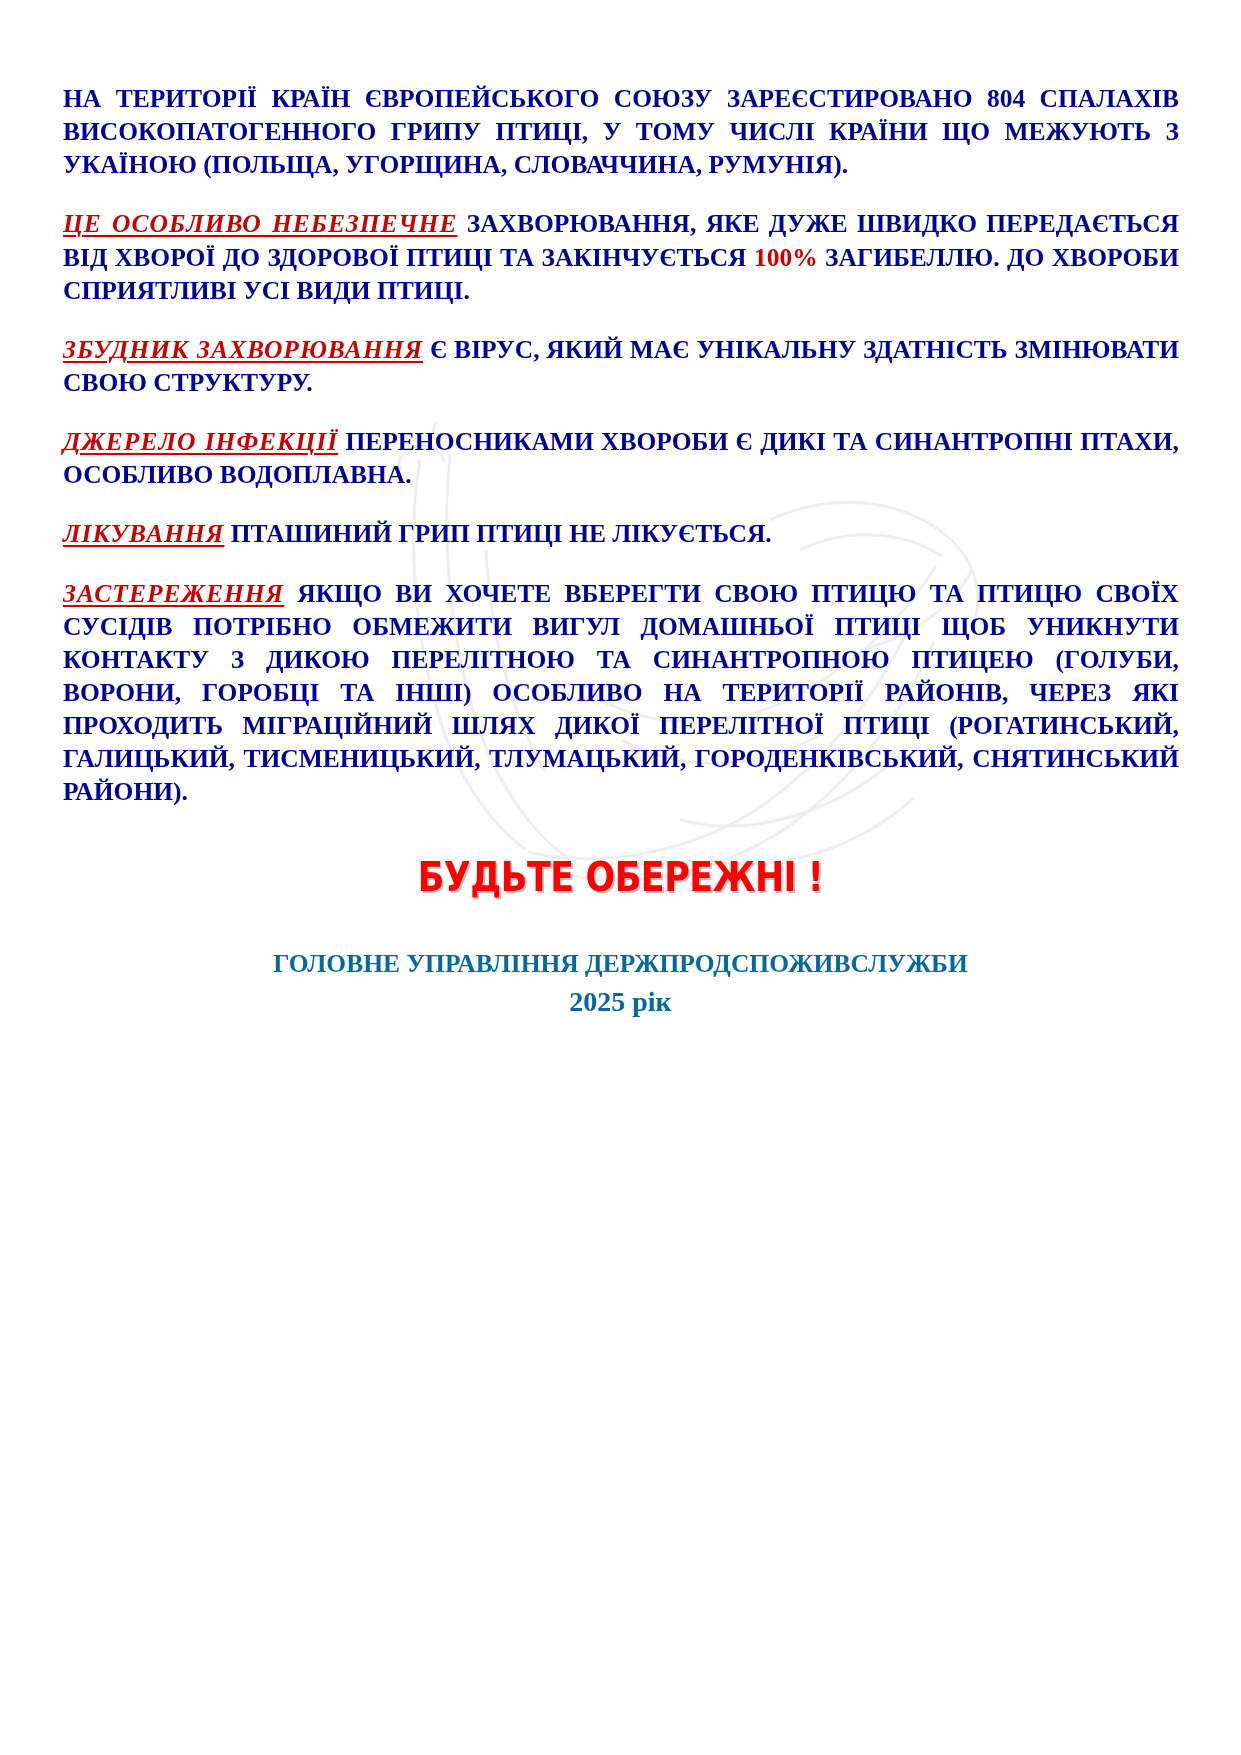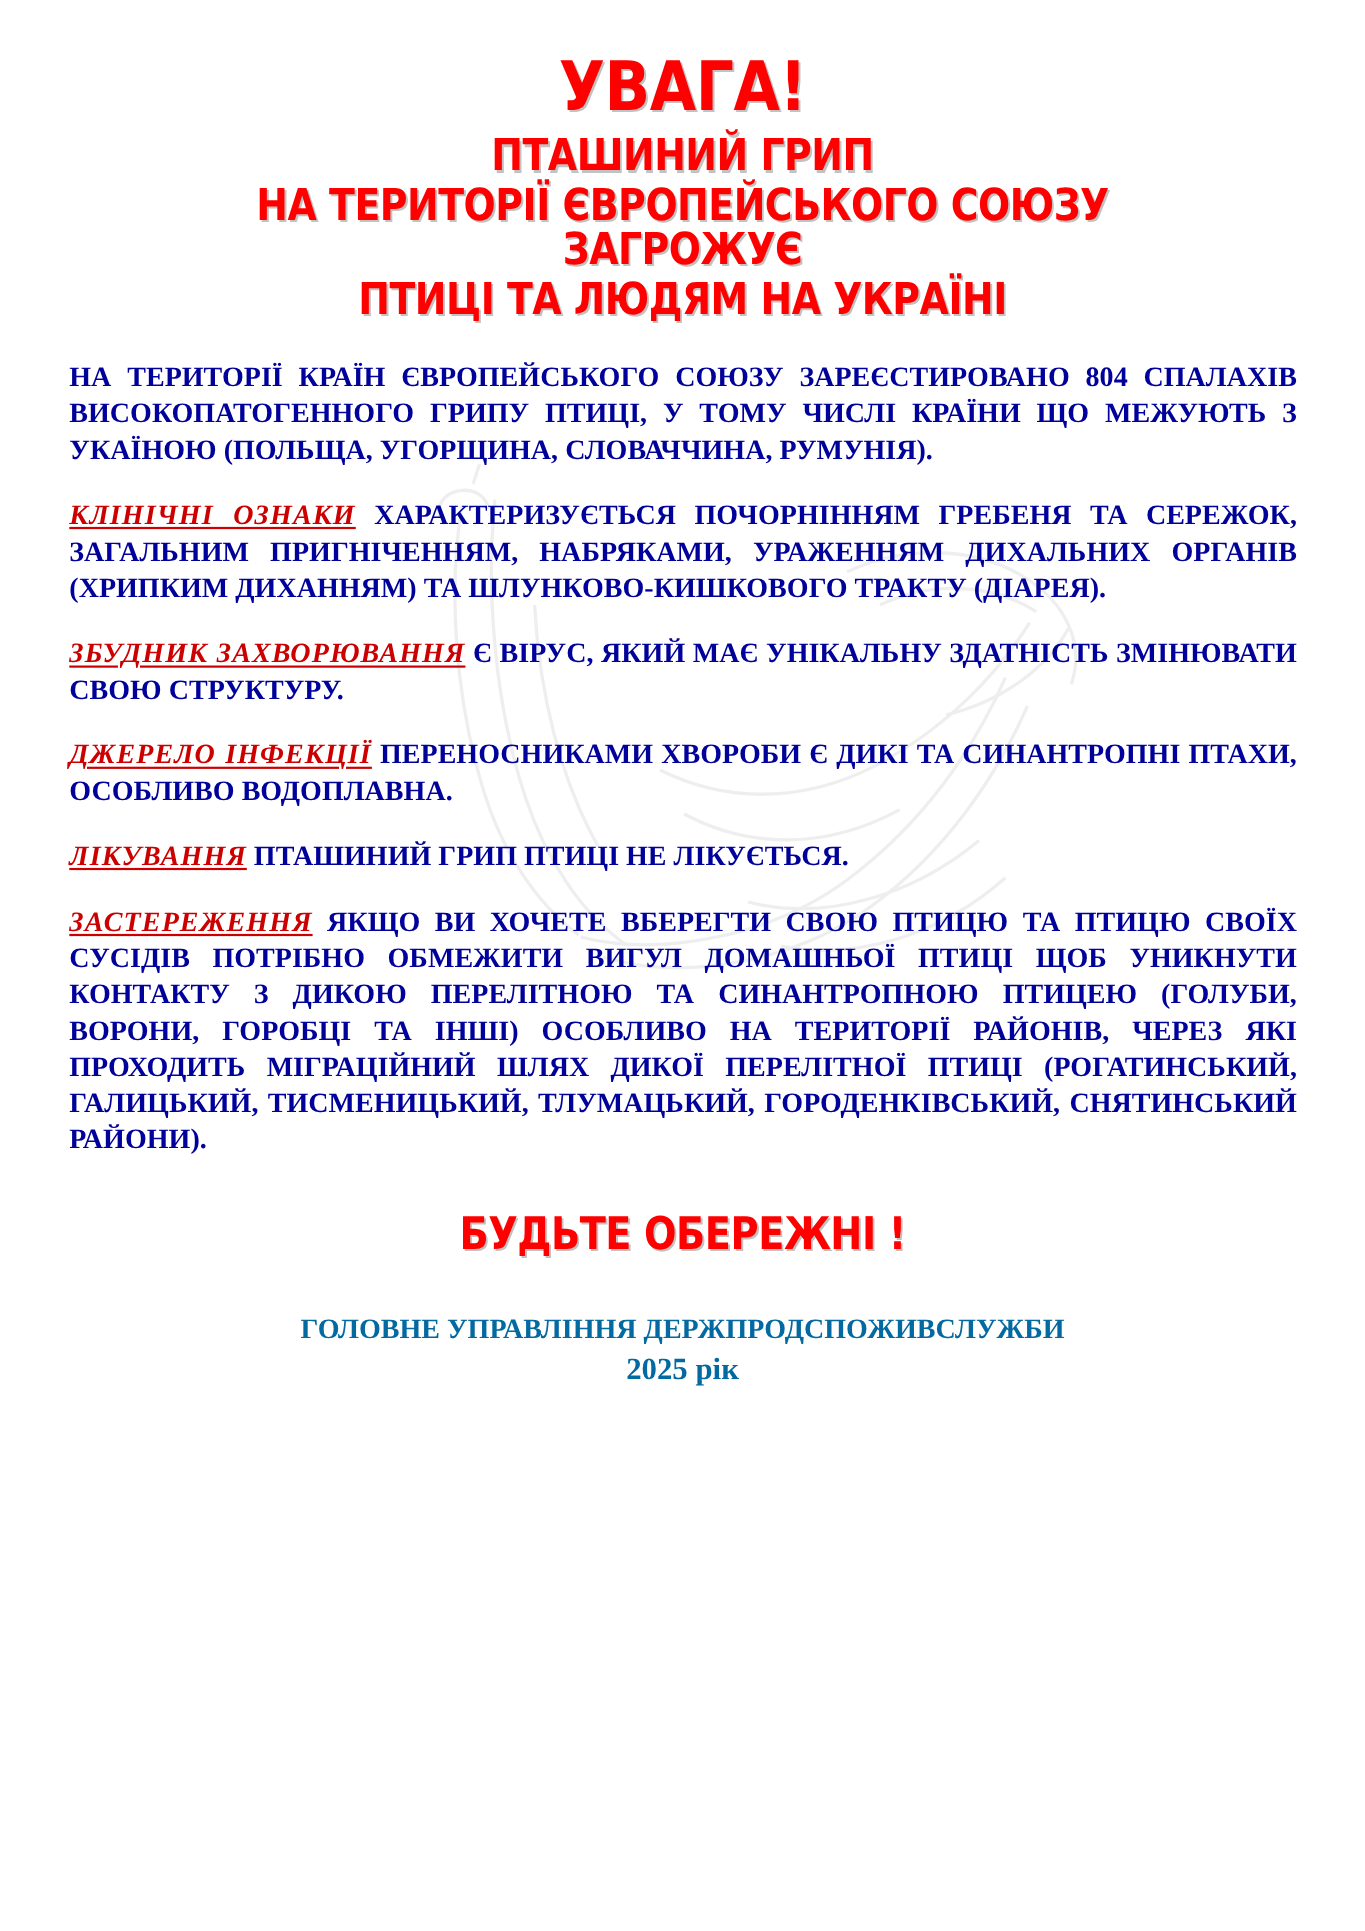--- a/index.html
+++ b/index.html
@@ -159,37 +159,31 @@
     <path d="M380 420 C450 438 530 414 590 364"></path>
     <path d="M410 460 C480 474 558 448 614 398"></path>
     <path d="M100 70 C96 60 104 48 118 46"></path>
     <path d="M118 46 C132 44 142 52 144 62"></path>
     <path d="M130 40 L136 22"></path>
   </g>
 </svg>
 
 <div class="page">
 
-  <div class="headline">
-    <span class="h-attention">УВАГА!</span>
-    <span class="h-l1">ПТАШИНИЙ ГРИП</span>
-    <span class="h-l2">НА ТЕРИТОРІЇ ЄВРОПЕЙСЬКОГО СОЮЗУ ЗАГРОЖУЄ</span>
-    <span class="h-l3">ПТИЦІ ТА ЛЮДЯМ НА УКРАЇНІ</span>
-  </div>
 
   <div class="body-block">
 
     <p class="para">
       <span>НА ТЕРИТОРІЇ КРАЇН ЄВРОПЕЙСЬКОГО СОЮЗУ ЗАРЕЄСТИРОВАНО 804 СПАЛАХІВ ВИСОКОПАТОГЕННОГО ГРИПУ ПТИЦІ, У ТОМУ ЧИСЛІ КРАЇНИ ЩО МЕЖУЮТЬ З УКАЇНОЮ (ПОЛЬЩА, УГОРЩИНА, СЛОВАЧЧИНА, РУМУНІЯ).</span>
     </p>
 
-
-    <p class="para">
-      <span class="lead">КЛІНІЧНІ ОЗНАКИ</span><span> ХАРАКТЕРИЗУЄТЬСЯ ПОЧОРНІННЯМ ГРЕБЕНЯ ТА СЕРЕЖОК, ЗАГАЛЬНИМ ПРИГНІЧЕННЯМ, НАБРЯКАМИ, УРАЖЕННЯМ ДИХАЛЬНИХ ОРГАНІВ (ХРИПКИМ ДИХАННЯМ) ТА ШЛУНКОВО-КИШКОВОГО ТРАКТУ (ДІАРЕЯ).</span>
-    </p>
+    <p class="para">
+      <span class="lead">ЦЕ ОСОБЛИВО НЕБЕЗПЕЧНЕ</span><span> ЗАХВОРЮВАННЯ, ЯКЕ ДУЖЕ ШВИДКО ПЕРЕДАЄТЬСЯ ВІД ХВОРОЇ ДО ЗДОРОВОЇ ПТИЦІ ТА ЗАКІНЧУЄТЬСЯ </span><span class="hl-red">100%</span><span> ЗАГИБЕЛЛЮ. ДО ХВОРОБИ СПРИЯТЛИВІ УСІ ВИДИ ПТИЦІ.</span>
+    </p>
+
 
     <p class="para">
       <span class="lead">ЗБУДНИК ЗАХВОРЮВАННЯ</span><span> Є ВІРУС, ЯКИЙ МАЄ УНІКАЛЬНУ ЗДАТНІСТЬ ЗМІНЮВАТИ СВОЮ СТРУКТУРУ.</span>
     </p>
 
     <p class="para">
       <span class="lead">ДЖЕРЕЛО ІНФЕКЦІЇ</span><span> ПЕРЕНОСНИКАМИ ХВОРОБИ Є ДИКІ ТА СИНАНТРОПНІ ПТАХИ, ОСОБЛИВО ВОДОПЛАВНА.</span>
     </p>
 
     <p class="para">

